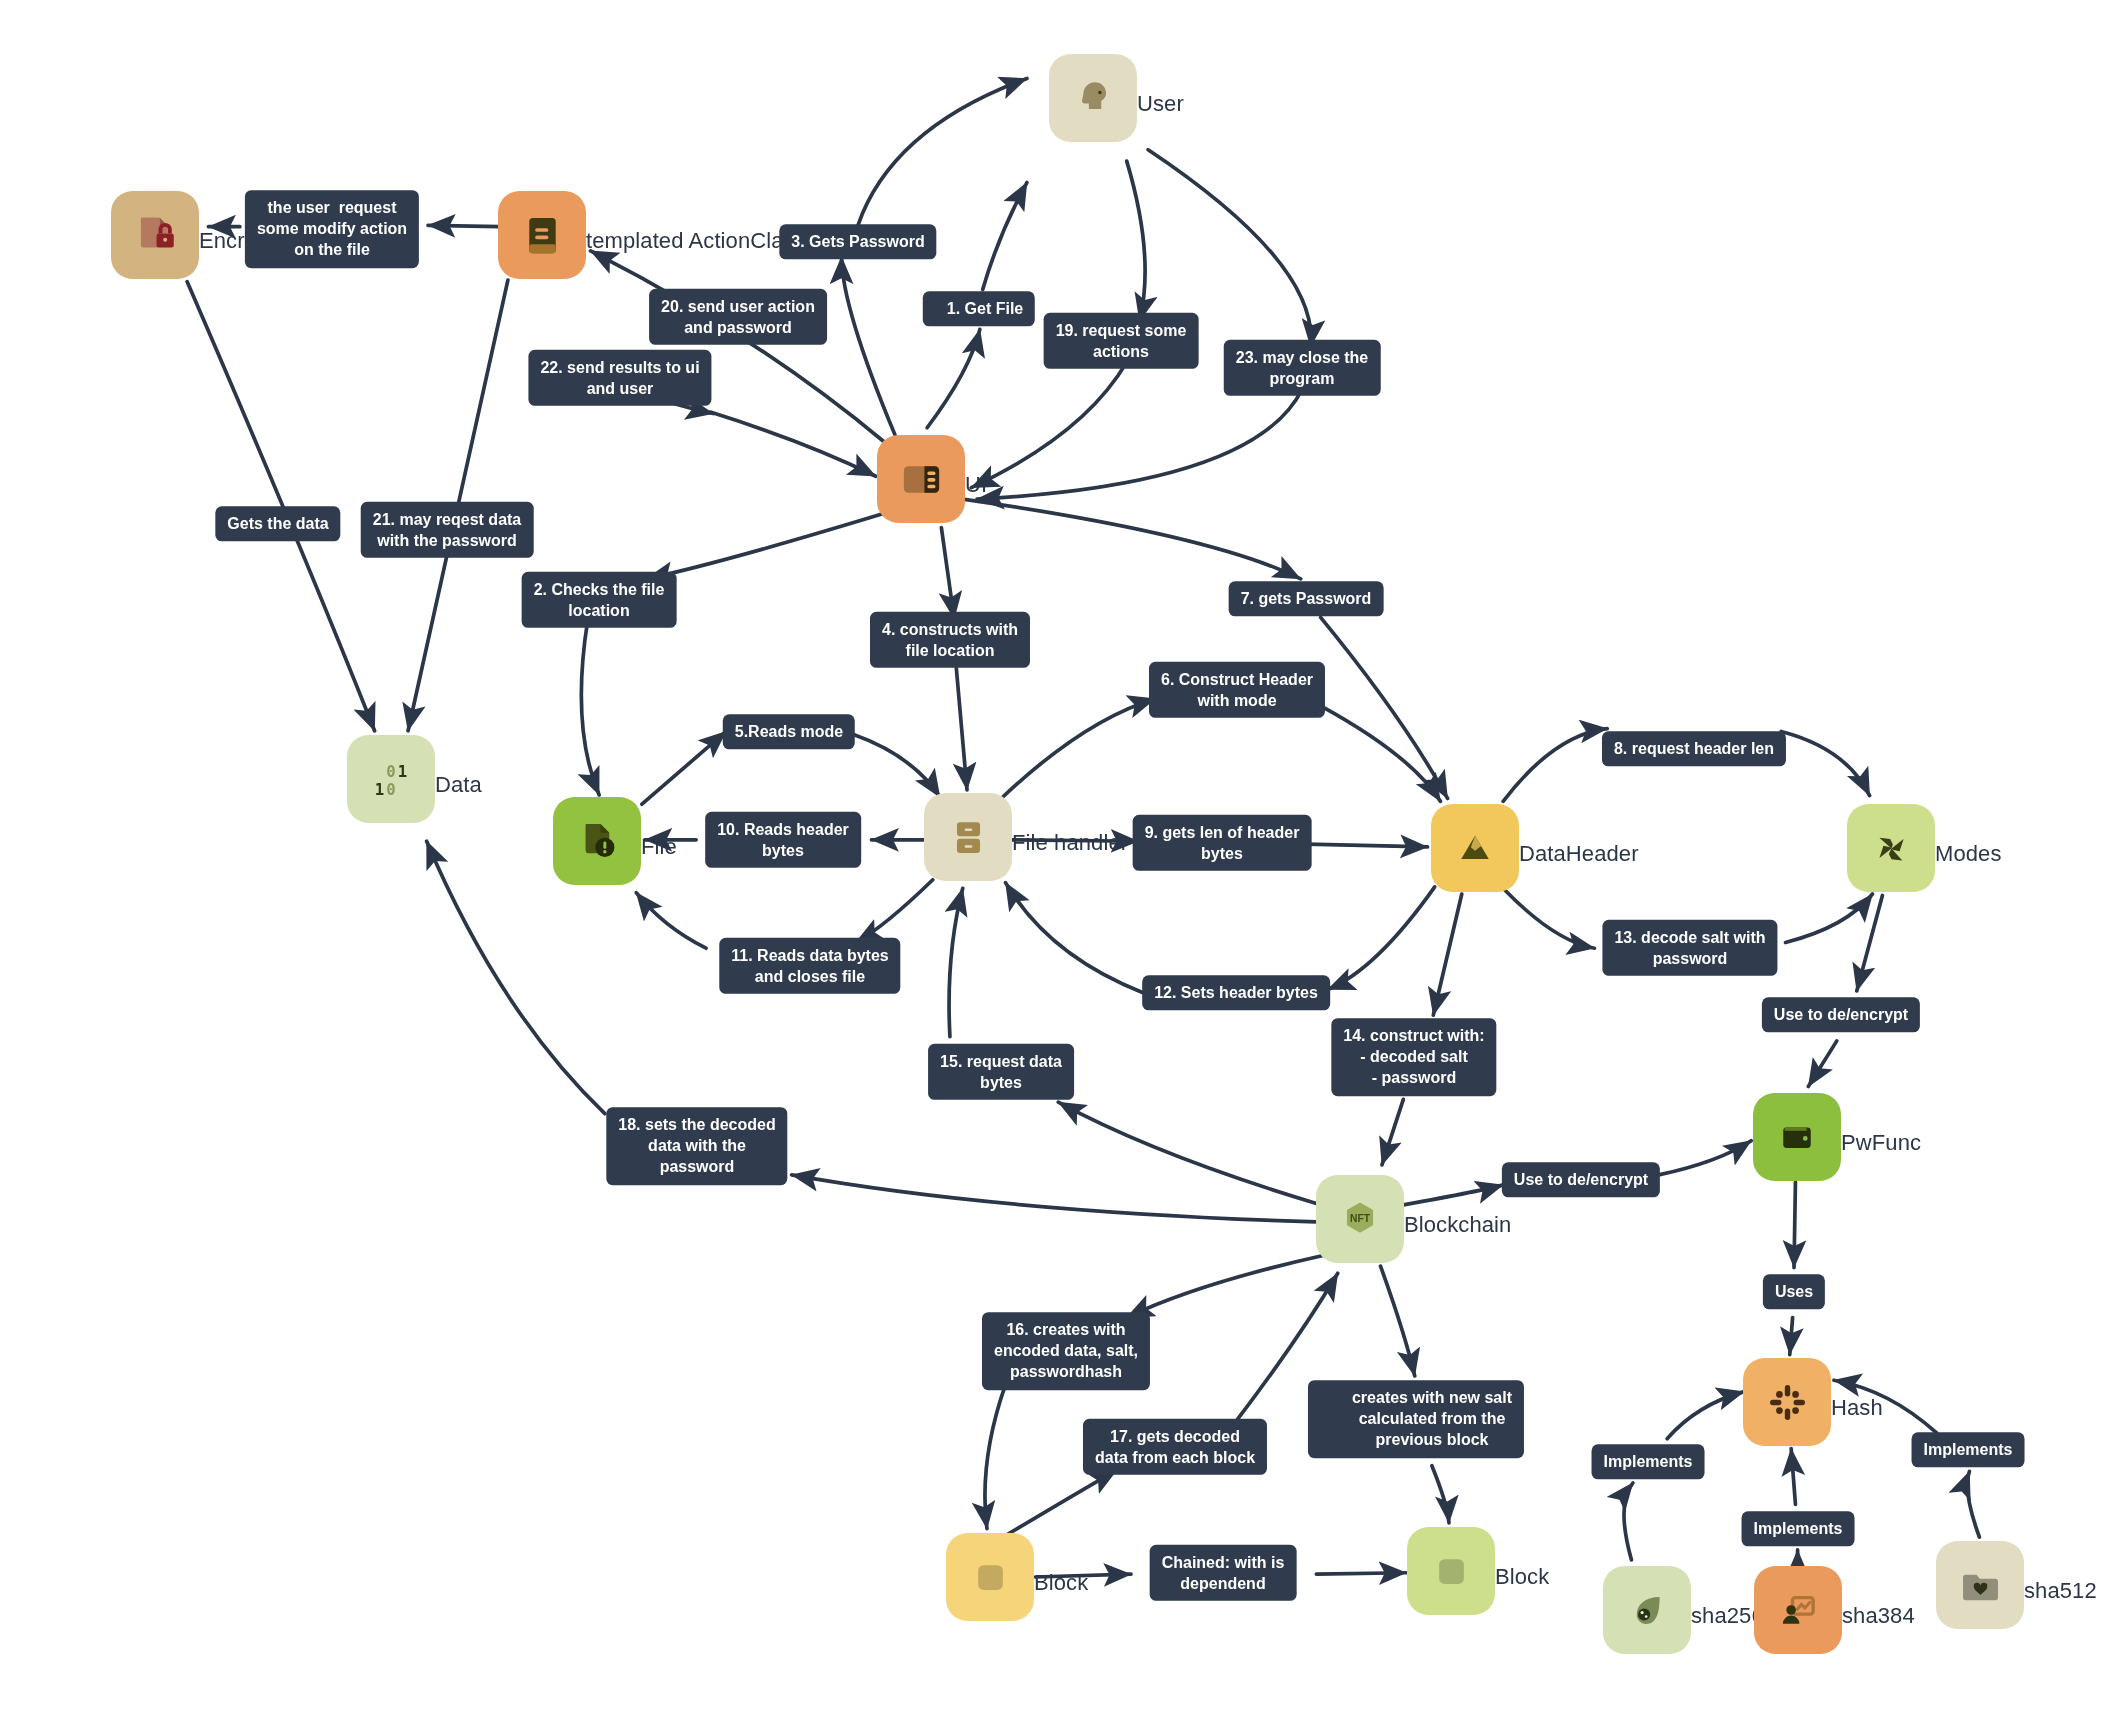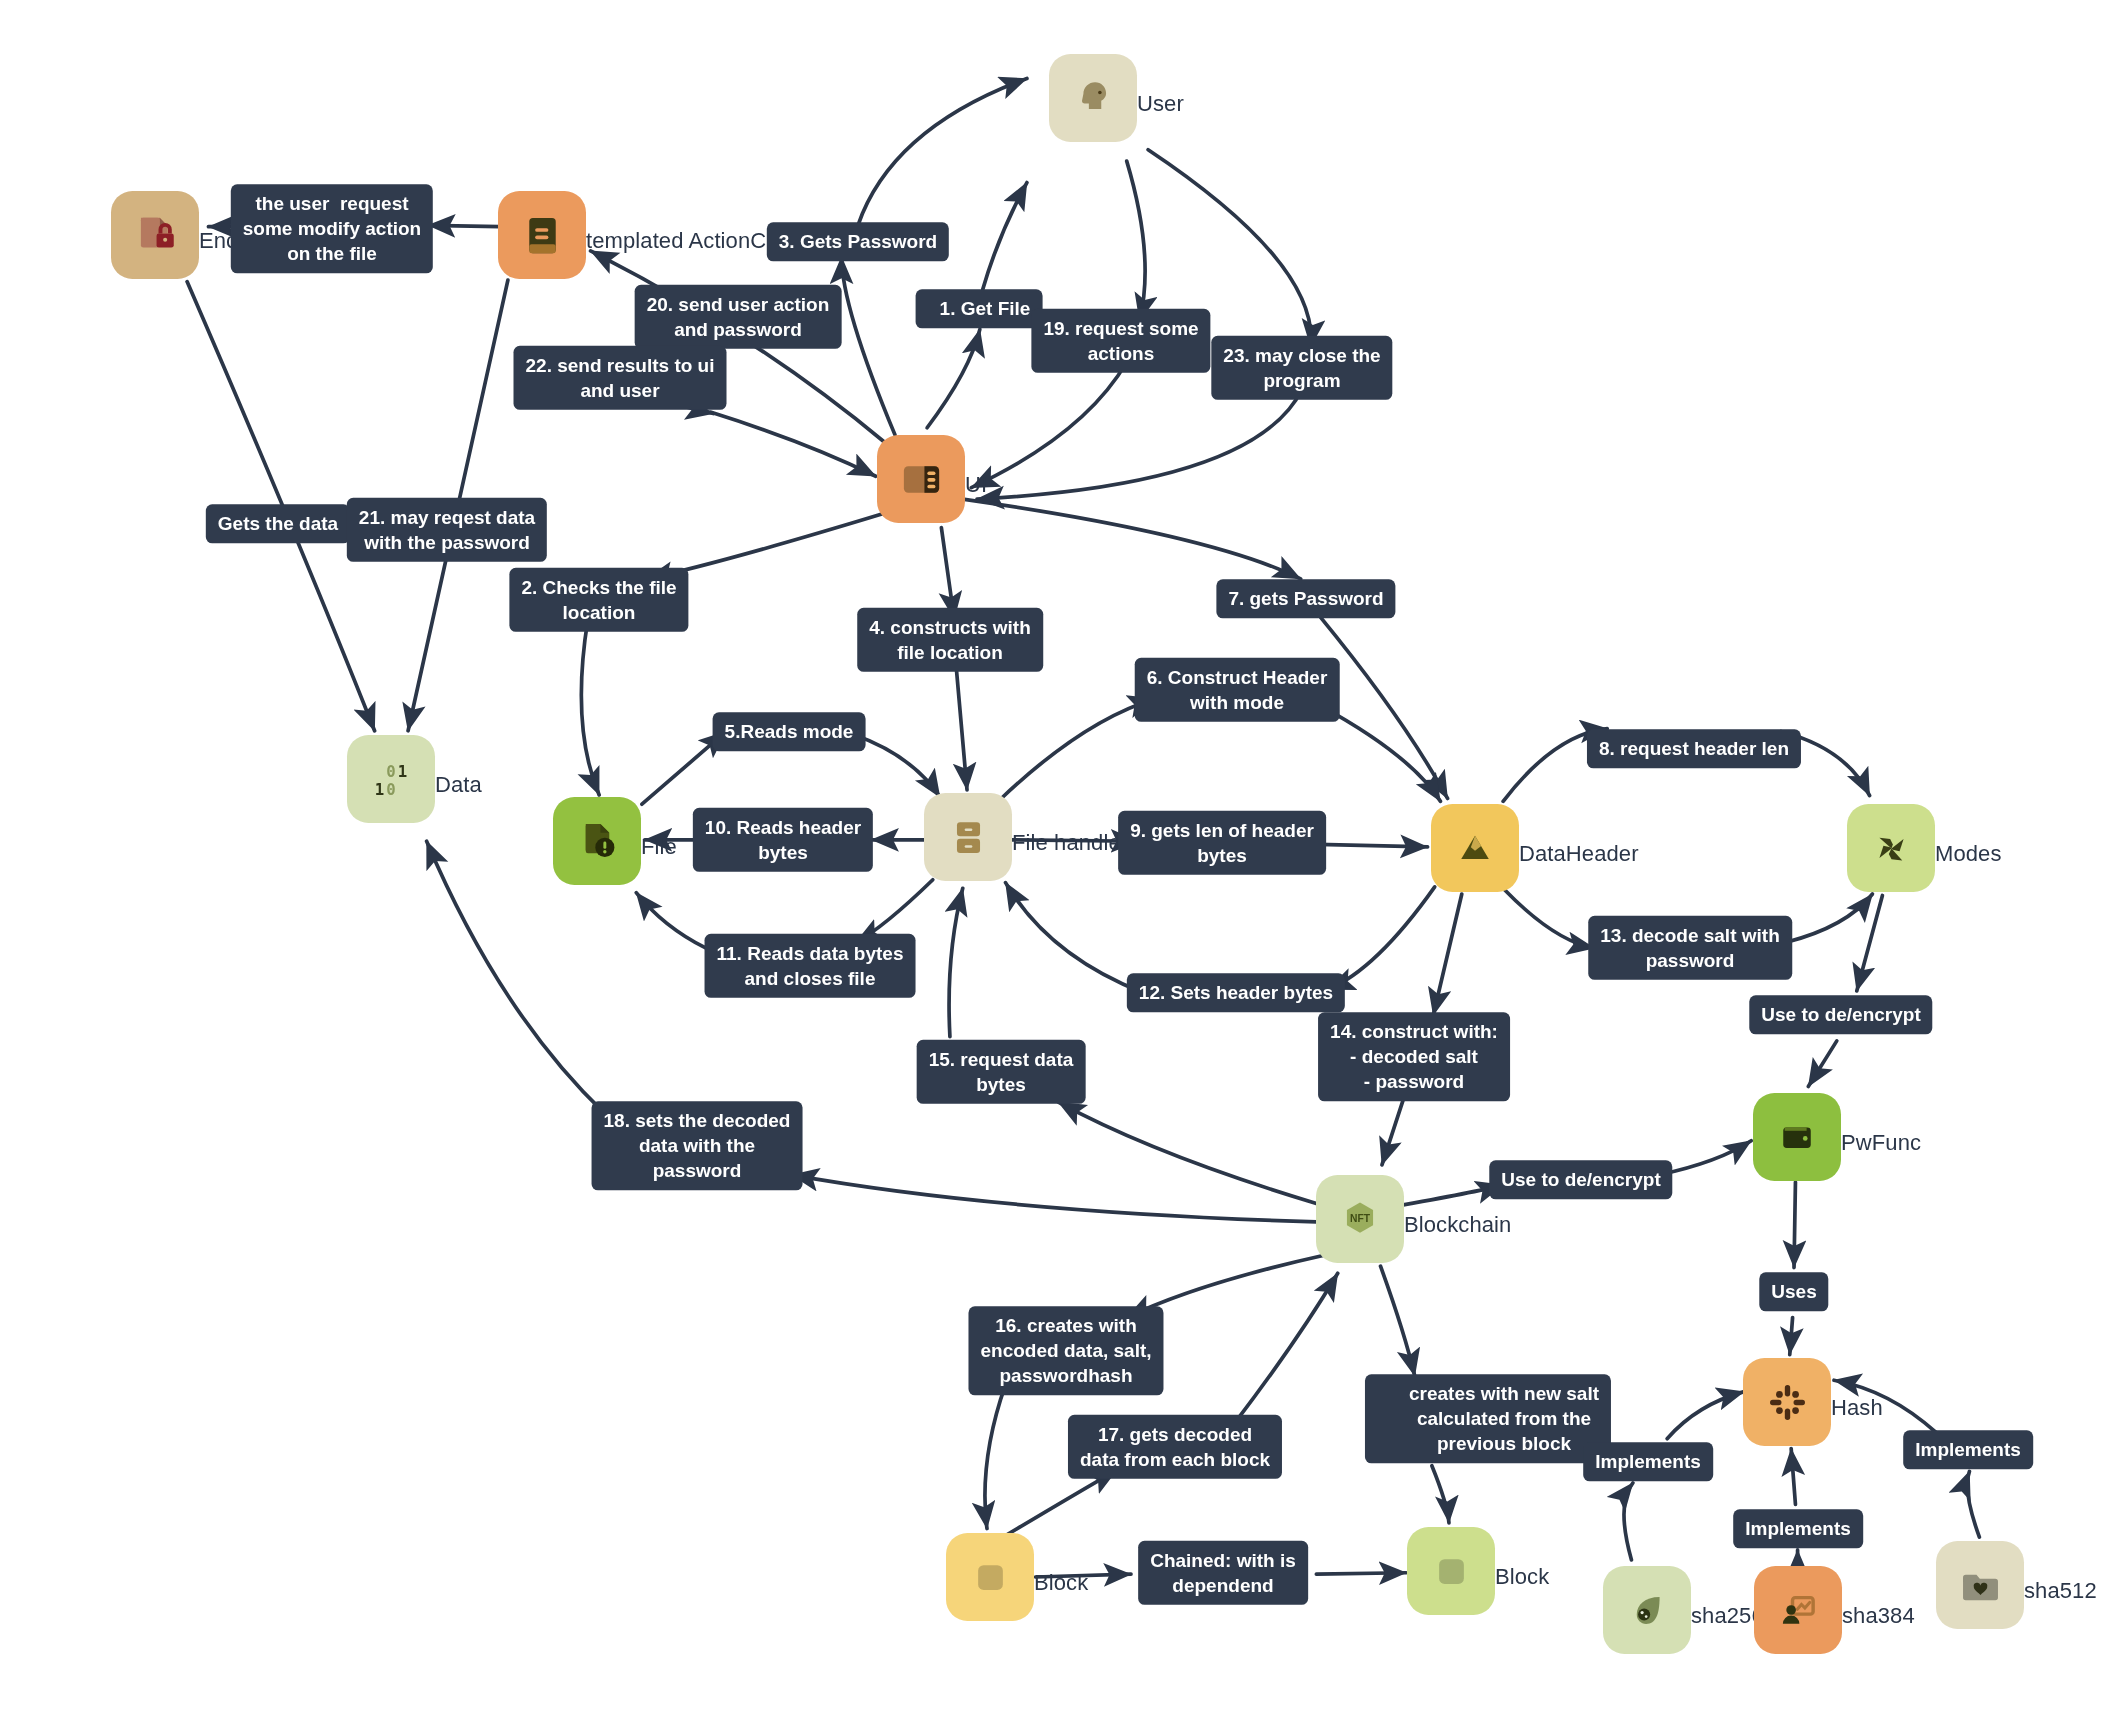--- a/index.html
+++ b/index.html
@@ -6,21 +6,21 @@
   body{font-family:"Liberation Sans", sans-serif;}
   #stage{position:relative;width:2108px;height:1731px;background:#ffffff;overflow:hidden;}
   #edges{position:absolute;left:0;top:0;width:2108px;height:1731px;}
 
   .node{position:absolute;display:flex;flex-direction:row;align-items:center;}
   .node .tile{width:88px;height:88px;border-radius:21.4px;display:flex;align-items:center;justify-content:center;}
   .node .tile svg{display:block;}
   .node .caption{margin-top:11.4px;font-size:22px;color:#2b3648;white-space:nowrap;letter-spacing:0.1px;}
 
   .lbl{position:absolute;background:#303b4d;color:#ffffff;border-radius:6.4px;
-       padding:7.1px 12px;font-size:19px;line-height:1.32;text-align:center;
+       padding:7.1px 12px;font-size:16px;line-height:1.32;text-align:center;
        font-weight:600;white-space:pre;transform:translate(-50%,-50%);}
 </style>
 </head>
 <body>
 
 <div id="stage">
 
   <svg id="edges" viewBox="0 0 2956 2428">
     <defs>
       <marker id="ah" markerWidth="9" markerHeight="9" refX="7.4" refY="3.2" orient="auto" markerUnits="strokeWidth">
@@ -354,21 +354,21 @@
       <div class="lbl" style="left: 1001px; top: 1072px;">15. request data
 bytes</div>
       <div class="lbl" style="left: 697px; top: 1146px;">18. sets the decoded
 data with the
 password</div>
       <div class="lbl" style="left: 1581px; top: 1180px;">Use to de/encrypt</div>
       <div class="lbl" style="left: 1794px; top: 1292px;">Uses</div>
       <div class="lbl" style="left: 1066px; top: 1351px;">16. creates with
 encoded data, salt,
 passwordhash</div>
-      <div class="lbl" style="left: 1488px; top: 1419px; padding-left: 44px;">creates with new salt
+      <div class="lbl" style="left: 1416px; top: 1419px; padding-left: 44px;">creates with new salt
 calculated from the
 previous block</div>
       <div class="lbl" style="left: 1175px; top: 1447px;">17. gets decoded
 data from each block</div>
       <div class="lbl" style="left: 1648px; top: 1462px;">Implements</div>
       <div class="lbl" style="left: 1968px; top: 1450px;">Implements</div>
       <div class="lbl" style="left: 1223px; top: 1573px;">Chained: with is
 dependend</div>
       <div class="lbl" style="left: 1798px; top: 1529px;">Implements</div>
     </div>

